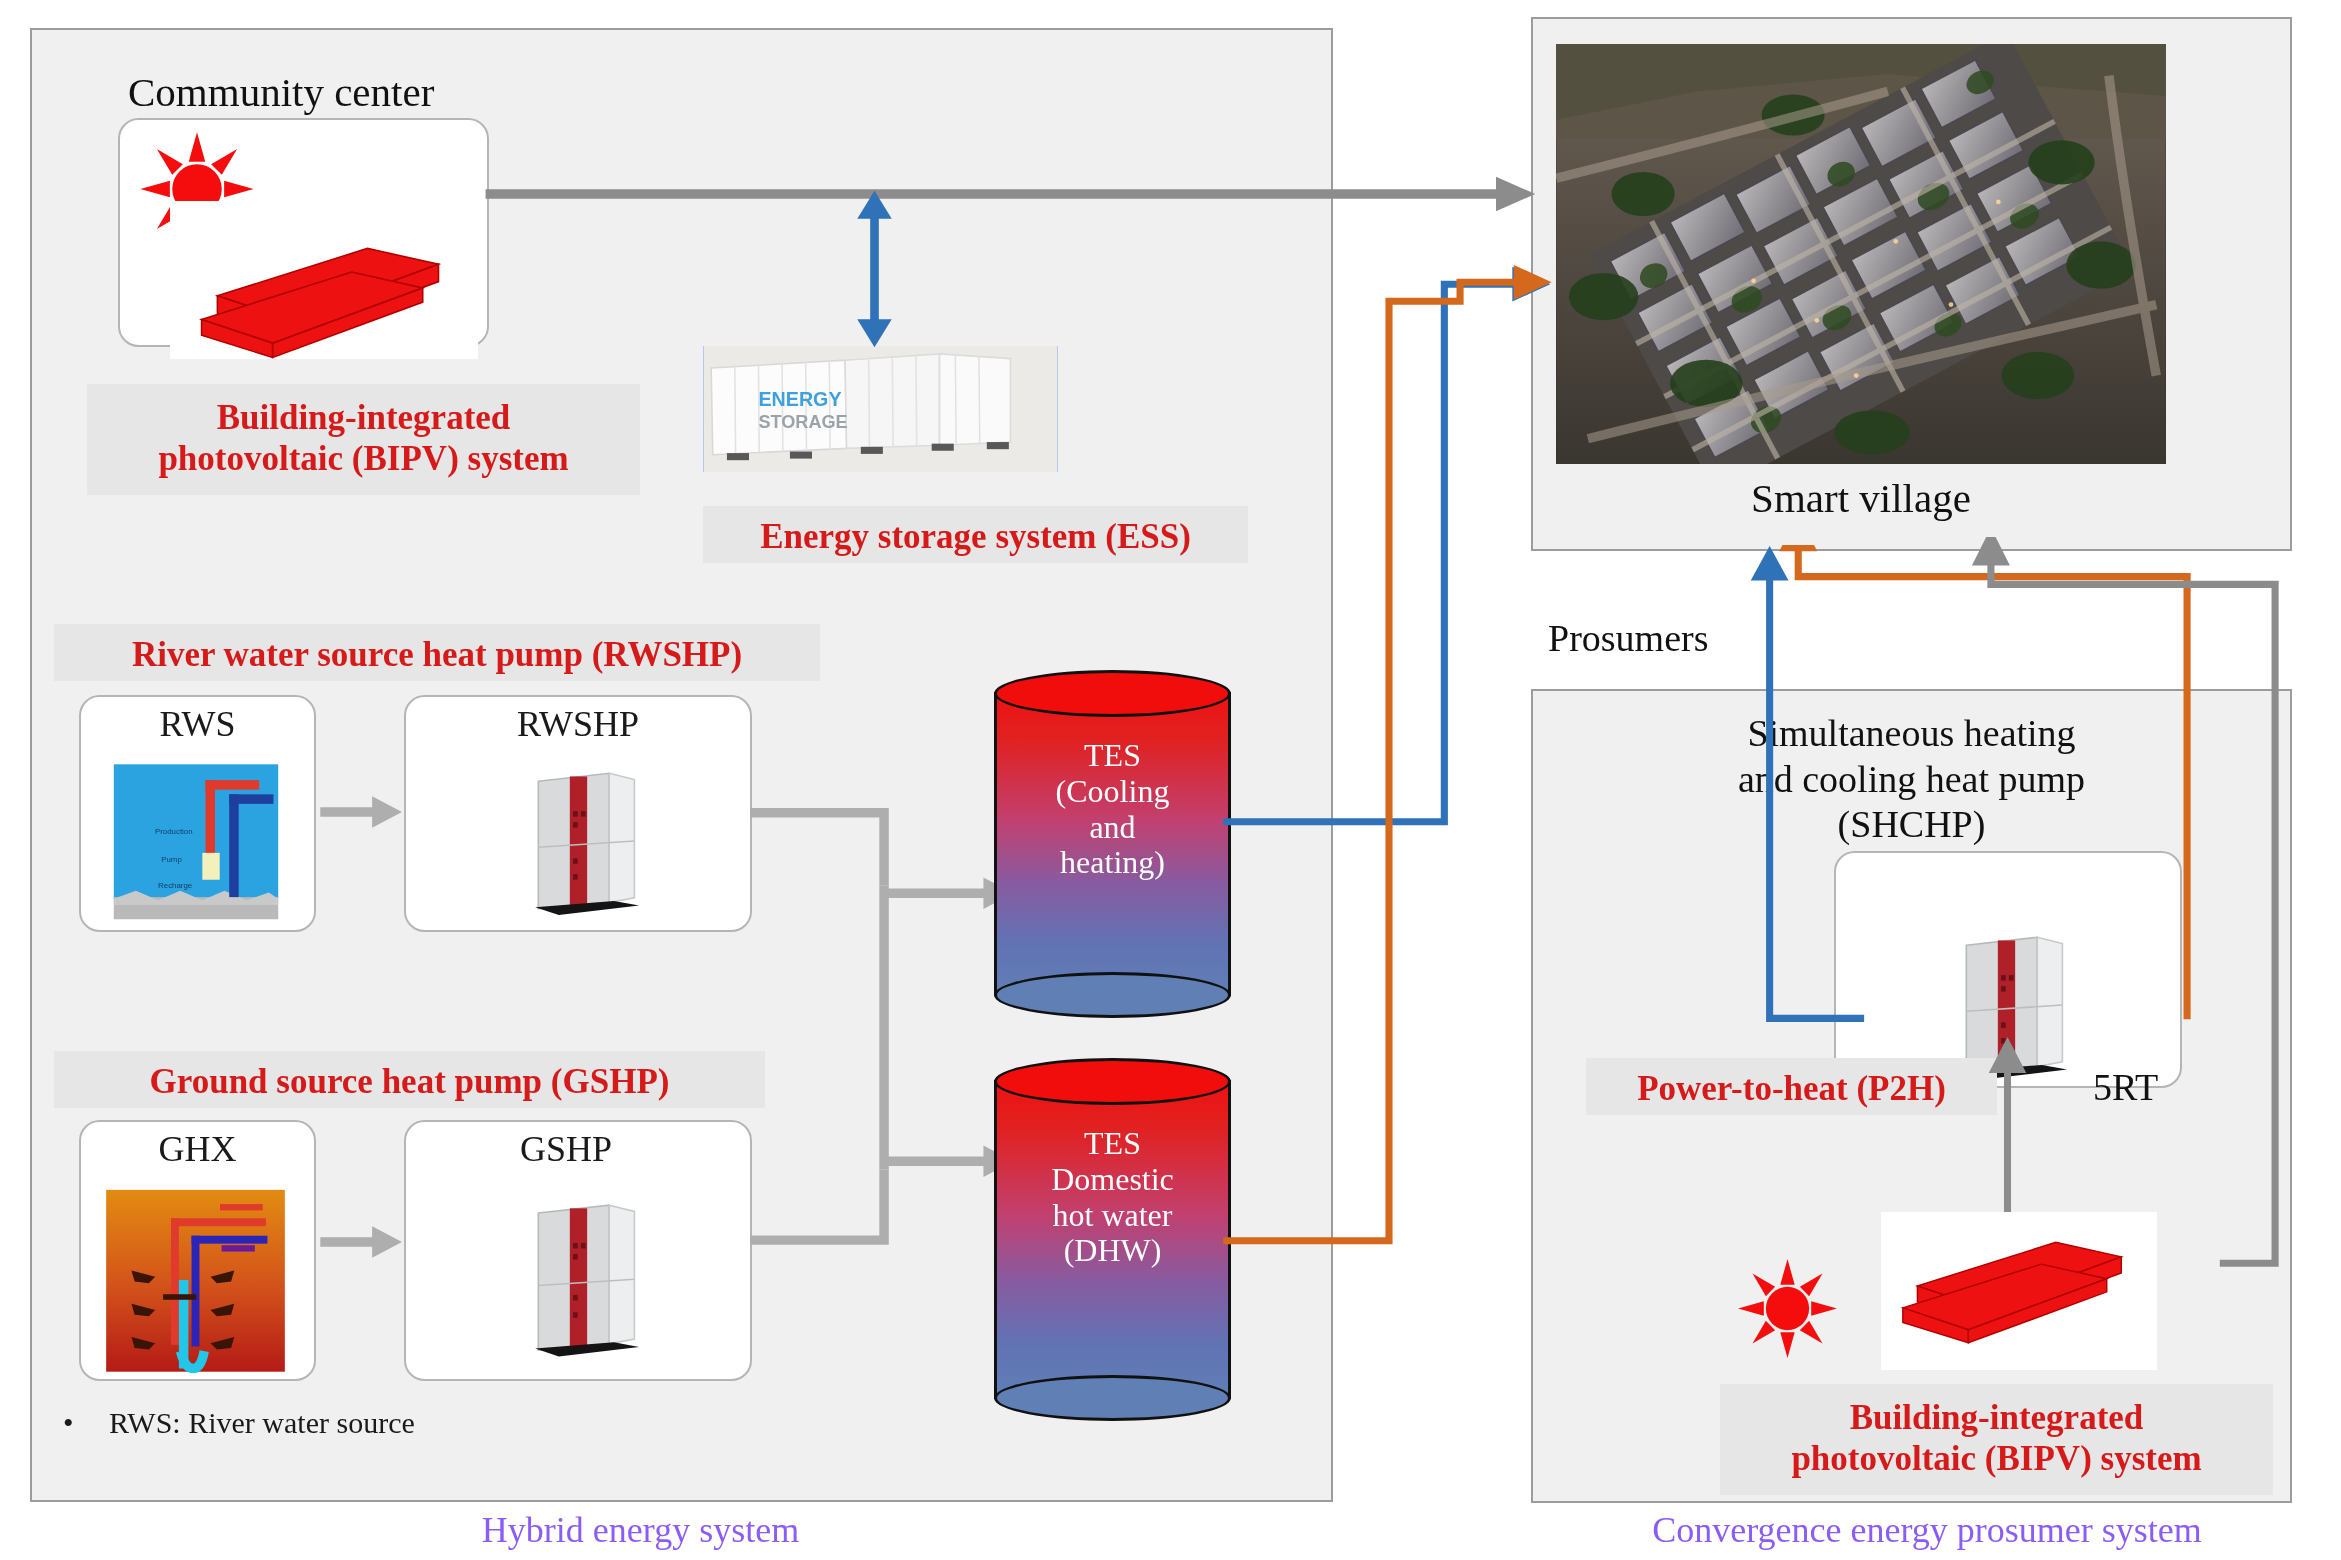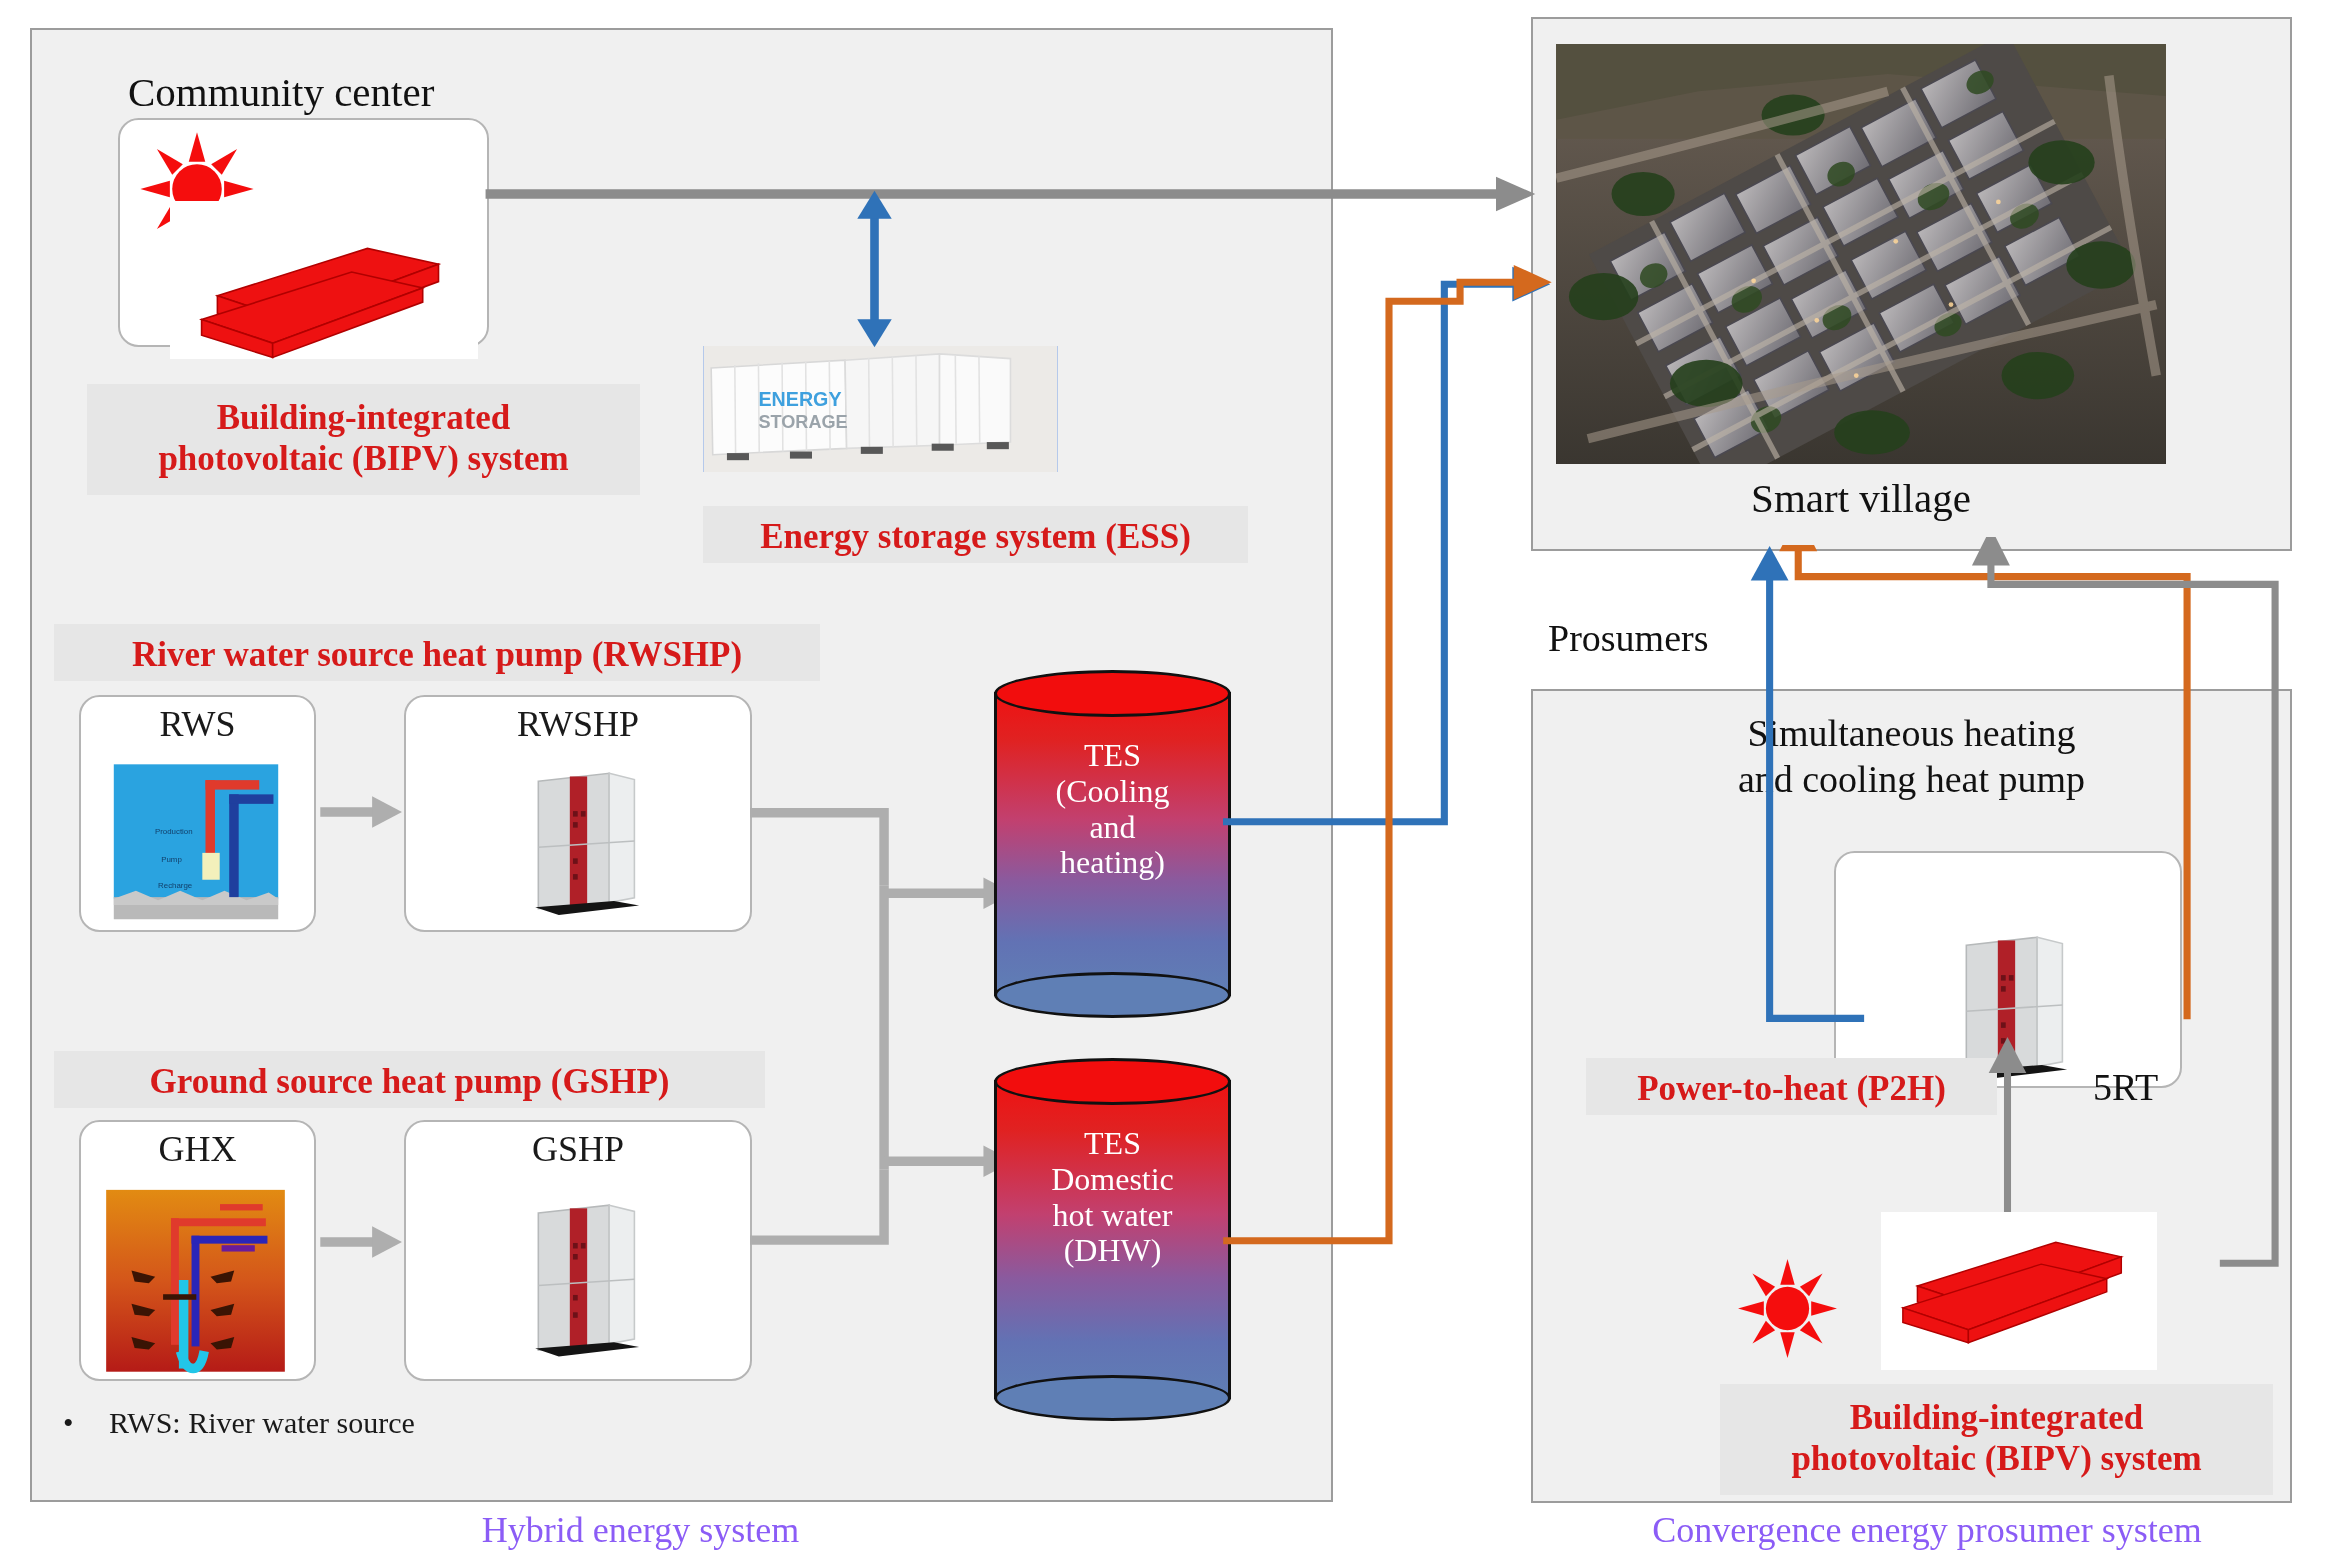--- a/index.html
+++ b/index.html
@@ -179,21 +179,21 @@
     <rect x="76" y="138" width="42" height="7"></rect>
   </g>
 </svg>
 
 <svg class="ln" style="left:320px;top:1220px;" width="87" height="44" viewBox="0 0 110 56">
   <line x1="0" y1="28" x2="70" y2="28" stroke="#aeaeae" stroke-width="12"></line>
   <polygon points="66,8 104,28 66,48" fill="#aeaeae"></polygon>
 </svg>
 
 <div class="devbox" style="left:404px;top:1120px;width:348px;height:261px;"></div>
-<div class="devlabel" style="left:404px;top:1128px;width:348px;">GSHP</div>
+<div class="devlabel" style="left:392px;top:1128px;width:348px;">GSHP</div>
 <svg class="abs" style="left:521px;top:1194px;" width="126" height="172" viewBox="0 0 160 218">
   <polygon points="22,24 112,14 112,190 22,198" fill="#d8dadb" stroke="#b6b9ba" stroke-width="2"></polygon>
   <polygon points="112,14 144,22 144,184 112,190" fill="#eceeef" stroke="#c6c9ca" stroke-width="2"></polygon>
   <rect x="62" y="18" width="22" height="178" fill="#b02028"></rect>
   <g fill="#6d1118">
       <rect x="66" y="62" width="6" height="7"></rect>
       <rect x="76" y="62" width="6" height="7"></rect>
      <rect x="66" y="76" width="6" height="7"></rect>
       <rect x="66" y="128" width="6" height="7"></rect>
      <rect x="66" y="150" width="6" height="7"></rect>
@@ -362,20 +362,21 @@
   <polygon points="368,86 416,108 368,130" fill="#d4691e"></polygon>
 </svg>
 
 <div class="abs" style="left:1548px;top:616px;width:284px;font-size:38px;">Prosumers</div>
 
 <div class="panel" style="left:1531px;top:689px;width:761px;height:814px;"></div>
 
 <div class="abs" style="left:1572px;top:711px;width:679px;text-align:center;font-size:38px;line-height:1.2;">
   <div>Simultaneous heating</div>
   <div>and cooling heat pump</div>
+  <div>(SHCHP)</div>
 </div>
 
 <div class="devbox" style="left:1834px;top:851px;width:348px;height:237px;"></div>
 <svg class="abs" style="left:1949px;top:926px;" width="126" height="162" viewBox="0 0 160 205">
   <polygon points="22,24 112,14 112,178 22,186" fill="#d8dadb" stroke="#b6b9ba" stroke-width="2"></polygon>
   <polygon points="112,14 144,22 144,172 112,178" fill="#eceeef" stroke="#c6c9ca" stroke-width="2"></polygon>
   <rect x="62" y="18" width="22" height="166" fill="#b02028"></rect>
   <g fill="#6d1118">
       <rect x="66" y="62" width="6" height="7"></rect>
       <rect x="76" y="62" width="6" height="7"></rect>

